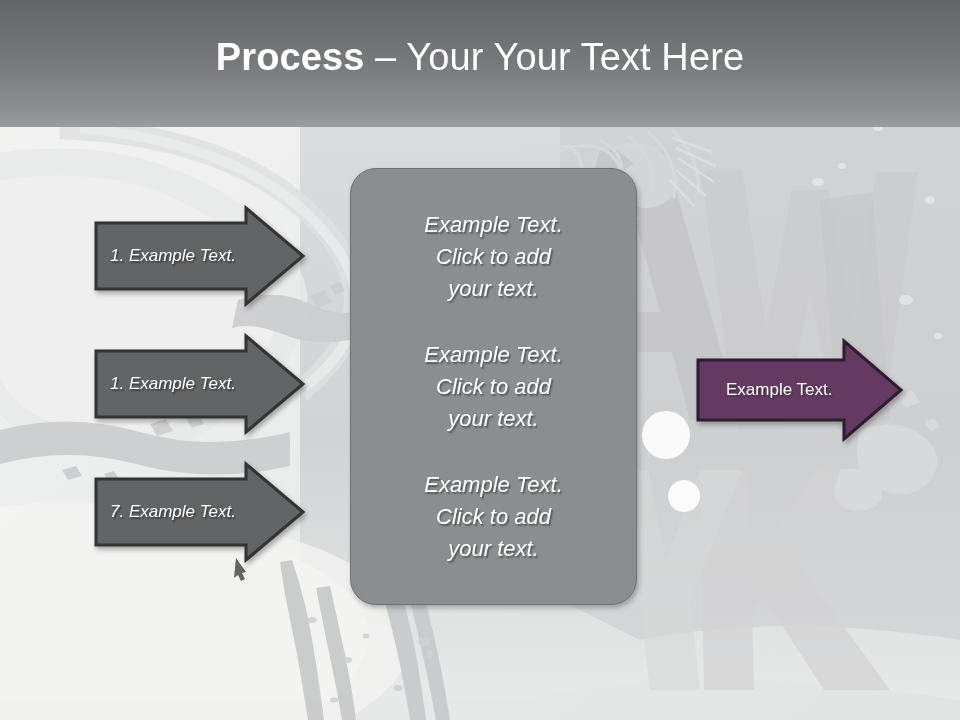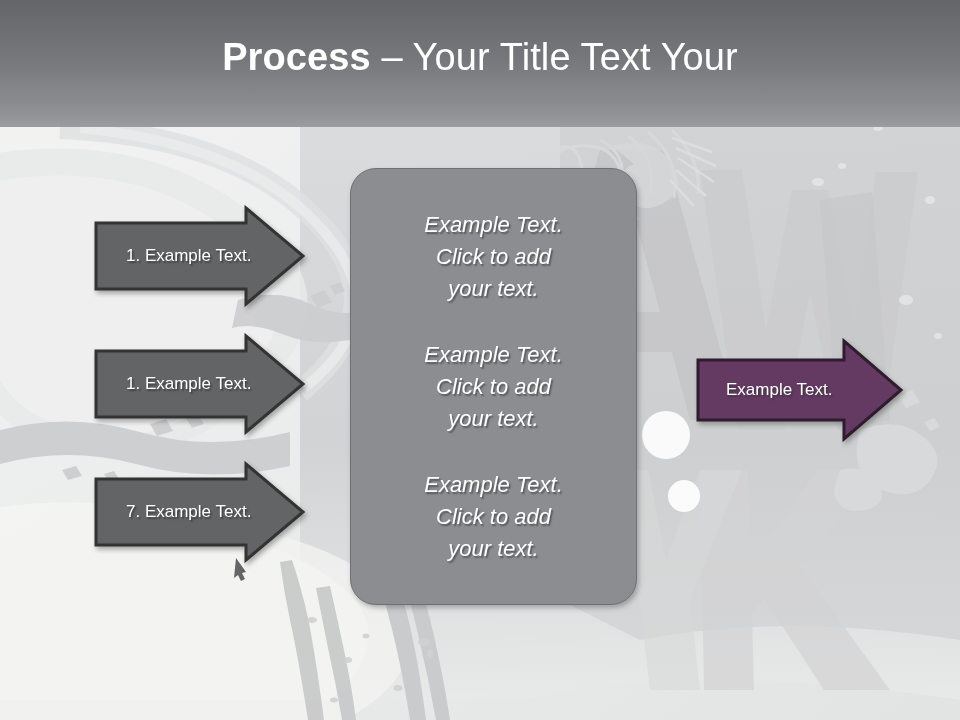--- a/index.html
+++ b/index.html
@@ -102,21 +102,21 @@
   .arrow-label {
     position: relative;
     z-index: 2;
     color: #ffffff;
     font-size: 17px;
     text-shadow: 1.5px 1.5px 1.5px rgba(55,55,57,0.8);
     white-space: nowrap;
   }
 
   .arrow-step { width: 212px; height: 102px; }
-  .arrow-step .arrow-label { padding-left: 32px; }
+  .arrow-step .arrow-label { padding-left: 16px; font-style: italic; }
   .arrow-1 { left: 94px;  top: 205px; }
   .arrow-2 { left: 94px;  top: 333px; }
   .arrow-3 { left: 94px;  top: 461px; }
 
   .arrow-result { left: 696px; top: 338px; width: 208px; height: 104px; }
   .arrow-result .arrow-label { padding-left: 30px; }
 </style>
 </head>
 <body>
 
@@ -234,21 +234,21 @@
       </g>
 
       <circle cx="666" cy="435" r="24" fill="#fafafa"></circle>
       <circle cx="684" cy="496" r="16" fill="#fbfbfb"></circle>
 
       <path d="M236,558 l10,14 l-4,1 l3,6 l-4,2 l-3,-6 l-4,3 Z" fill="#4a4a4c" opacity="0.85"></path>
     </g>
   </svg>
 
   <div class="title-band"></div>
-  <div class="title-text"><span class="title-strong">Process</span><span class="title-rest"> – Your Title Text Your</span></div>
+  <div class="title-text"><span class="title-strong">Process</span><span class="title-rest"> – Your Your Text Here</span></div>
 
   <div class="arrow arrow-step arrow-1">
     <svg width="212" height="102" viewBox="0 0 212 102">
       <path d="M2,18 L152,18 L152,3 L209,51 L152,99 L152,84 L2,84 Z" fill="#636466" stroke="#333333" stroke-width="3" stroke-linejoin="miter"></path>
     </svg>
     <span class="arrow-label">1. Example Text.</span>
   </div>
 
   <div class="arrow arrow-step arrow-2">
     <svg width="212" height="102" viewBox="0 0 212 102">

